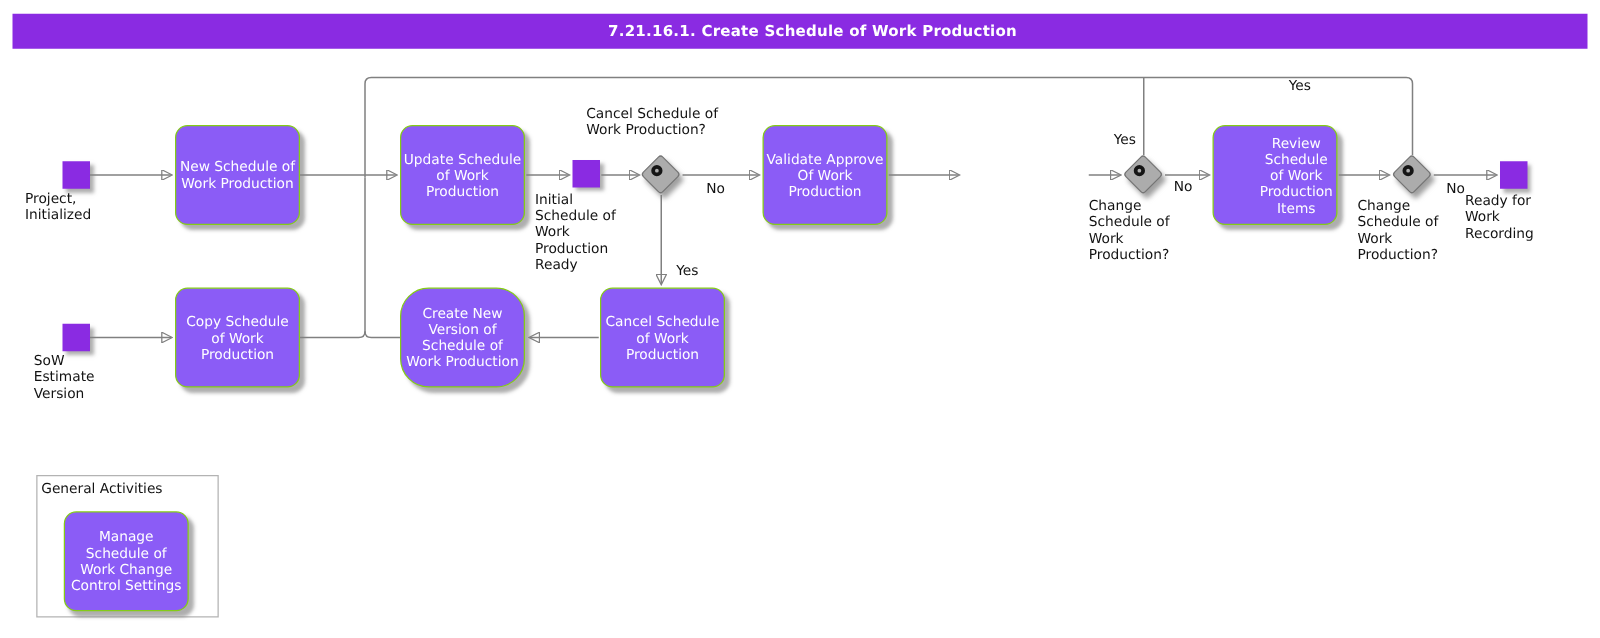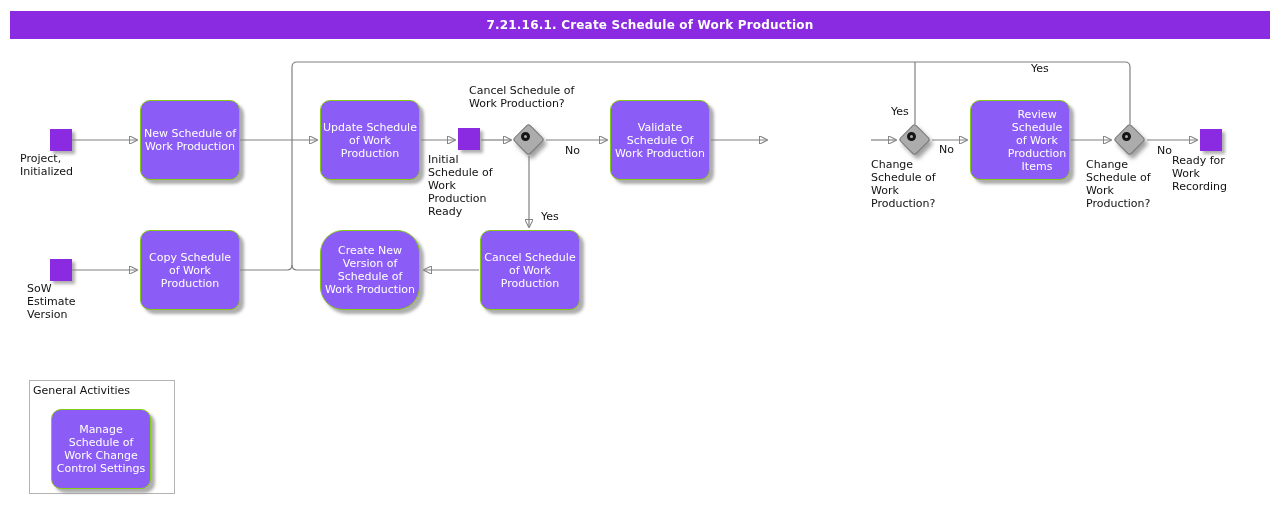--- a/index.html
+++ b/index.html
@@ -91,21 +91,21 @@
     </g>
   </svg>
 
   <div class="activity" style="left:140px; top:100px;">
     <span>New Schedule of Work Production</span>
   </div>
   <div class="activity" style="left:320px; top:100px;">
     <span>Update Schedule of Work Production</span>
   </div>
   <div class="activity" style="left:610px; top:100px;">
-    <span>Validate Schedule Of Work Production</span>
+    <span>Validate Approve Of Work Production</span>
   </div>
   <div class="activity" style="left:970px; top:100px;padding-left:36px;">
     <span>Review Schedule of Work Production Items</span>
   </div>
   <div class="activity" style="left:140px; top:230px;">
     <span>Copy Schedule of Work Production</span>
   </div>
   <div class="activity" style="left:320px; top:230px;border-radius:23px;">
     <span>Create New Version of Schedule of Work Production</span>
   </div>

